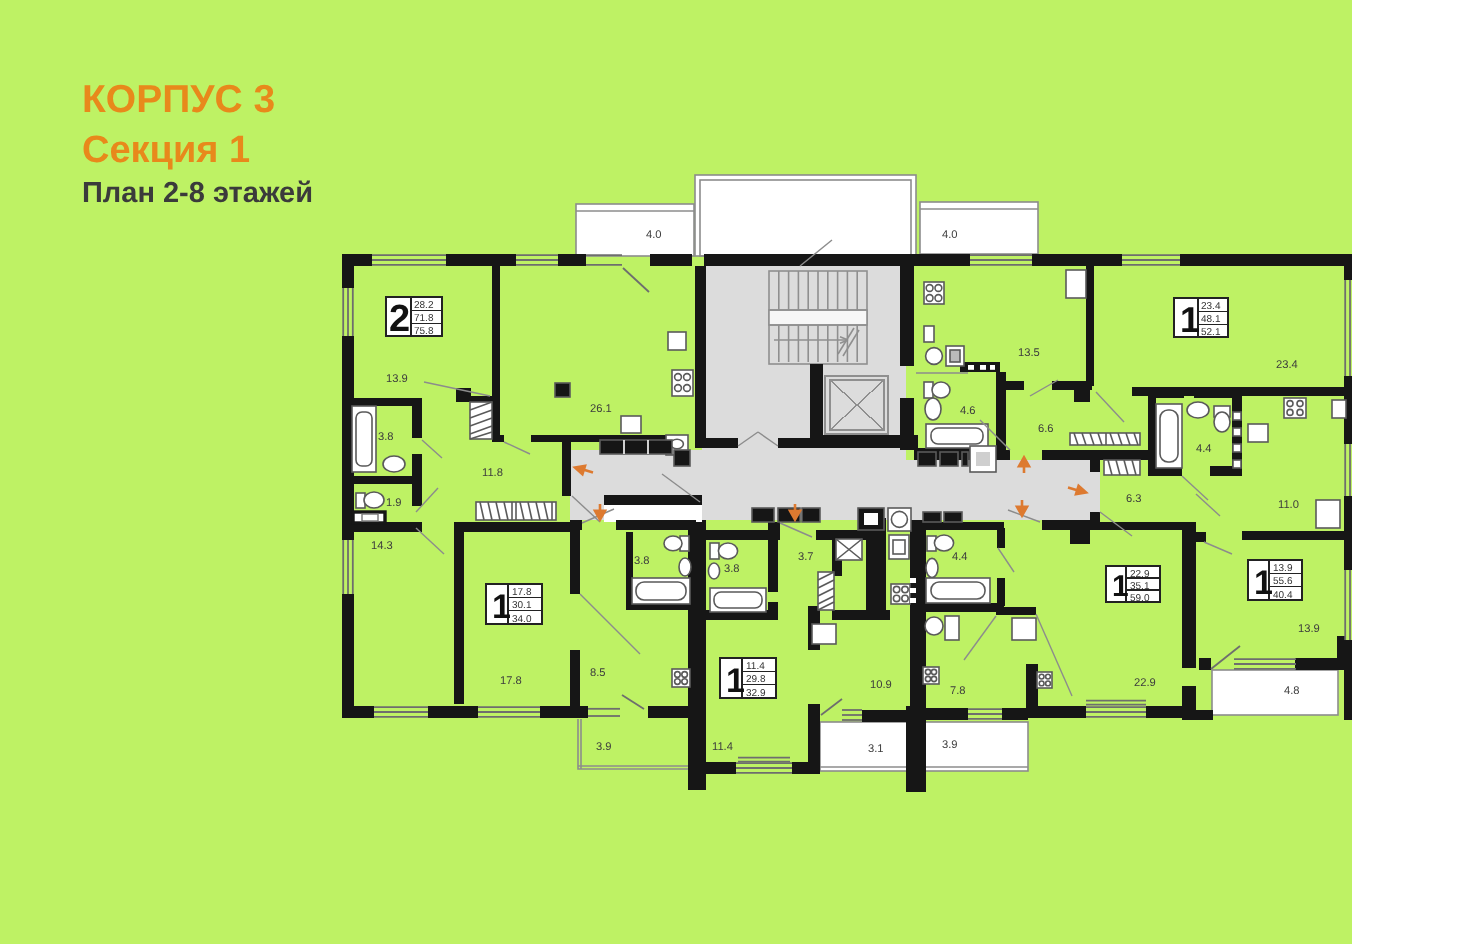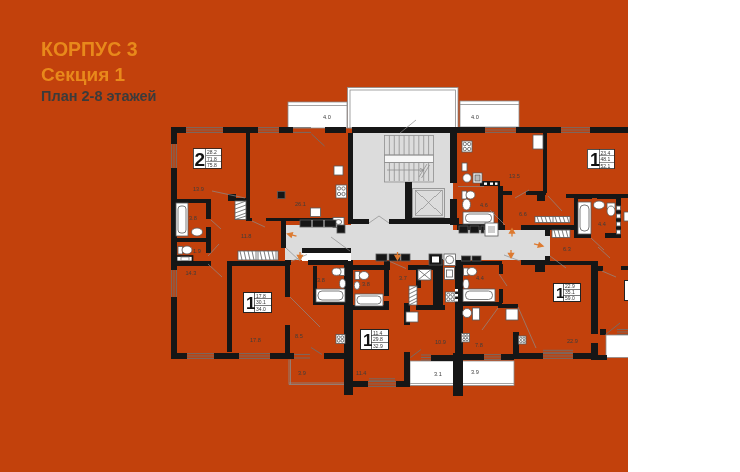--- a/index.html
+++ b/index.html
@@ -1,16 +1,16 @@
 <!DOCTYPE html>
 <html><head>
 <meta charset="utf-8">
 <style>
   html,body{margin:0;padding:0;background:#ffffff;}
-  .page{position:relative;width:628px;height:472px;background:#c2410c;overflow:hidden;
+  .page{position:relative;width:676px;height:472px;background:#bef264;overflow:hidden;
         font-family:"Liberation Sans", sans-serif;}
   svg{position:absolute;left:0;top:0;}
   .lbl{font-size:5.6px;fill:#3d3d3d;font-family:"Liberation Sans",sans-serif;}
   .big{font-weight:bold;fill:#111;font-family:"Liberation Sans",sans-serif;}
   .num{font-size:5px;fill:#333;font-family:"Liberation Sans",sans-serif;}
 </style>
 </head>
 <body>
 <div class="page">
 <svg width="740" height="472" viewBox="0 0 740 472" shape-rendering="crispEdges">

